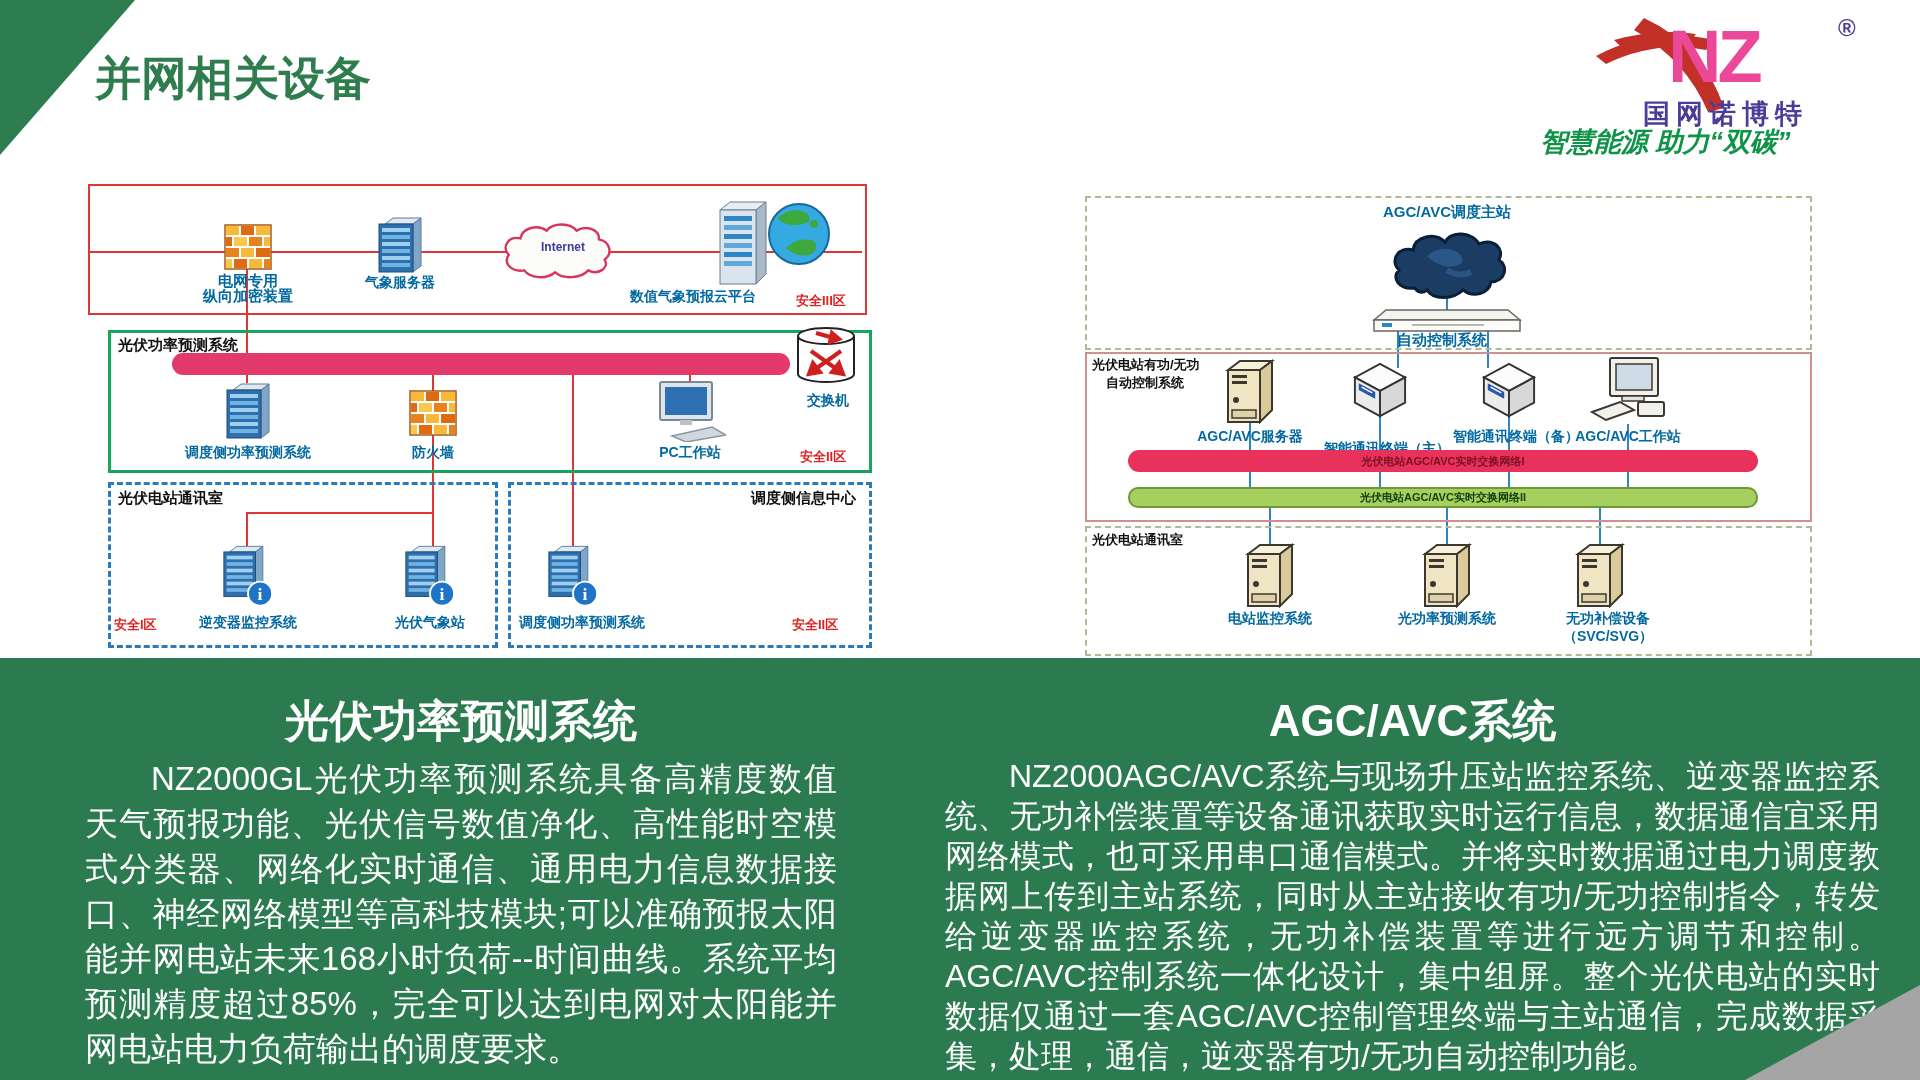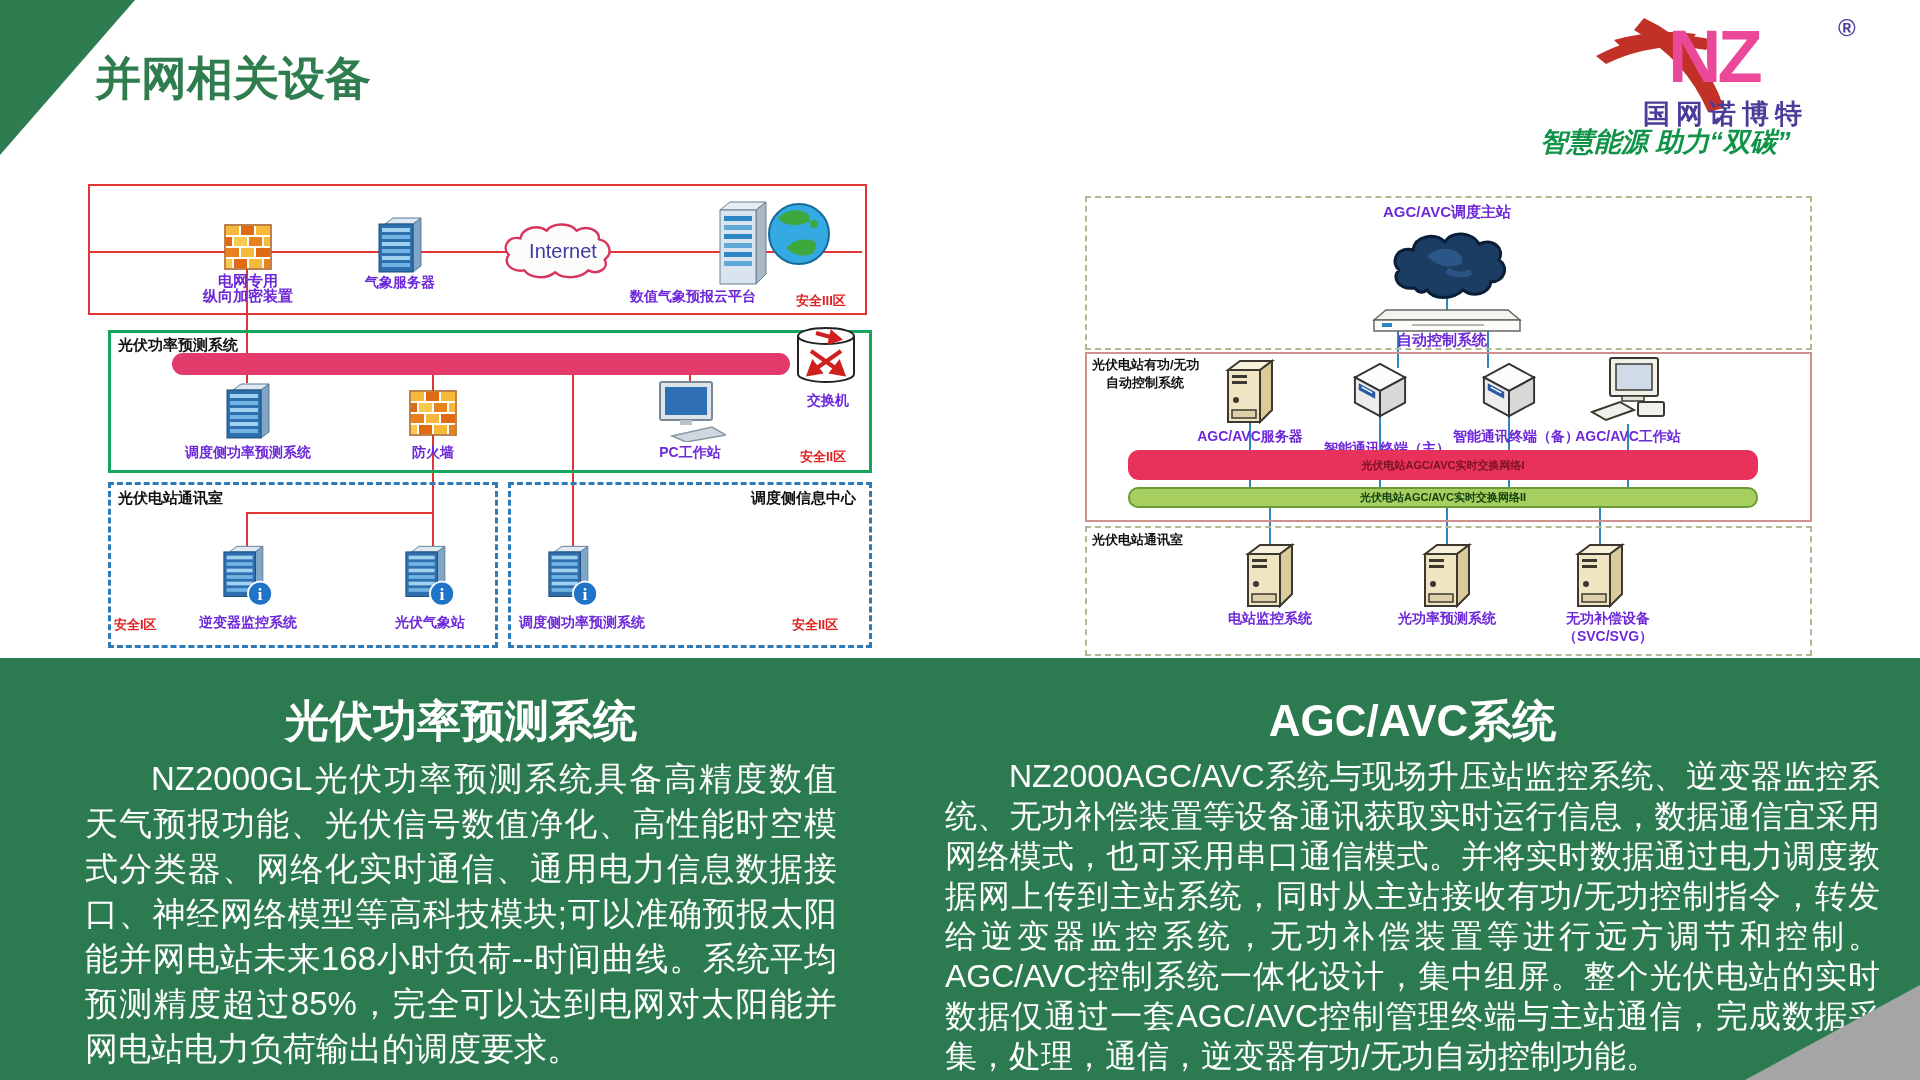--- a/index.html
+++ b/index.html
@@ -1,19 +1,19 @@
 <!DOCTYPE html>
 <html><head>
 <meta charset="utf-8">
 <style>
   html,body{margin:0;padding:0}
   body{width:1920px;height:1080px;position:relative;background:#fff;overflow:hidden;
        font-family:"Liberation Sans",sans-serif;color:#1a1a1a}
   .abs{position:absolute}
-  .lab{position:absolute;font-size:14px;font-weight:bold;color:#6d28d9;white-space:nowrap;
+  .lab{position:absolute;font-size:14px;font-weight:bold;color:#0369a1;white-space:nowrap;
        transform:translateX(-50%);text-align:center}
   .lab13{font-size:15px}
   .sec{position:absolute;font-size:13px;font-weight:bold;color:#e01f1f;white-space:nowrap}
   .boxtitle{position:absolute;font-size:15px;font-weight:bold;color:#101010;white-space:nowrap}
   .vl{position:absolute;width:2px}
   .hl{position:absolute;height:2px}
   .red{background:#e03535}
   .blue{background:#2e86c1}
   .redbox{position:absolute;border:2px solid #e03535}
   .greenbox{position:absolute;border:3px solid #17a45c}
@@ -33,21 +33,21 @@
   .logo-reg{position:absolute;left:1838px;top:14px;font-size:24px;font-weight:bold;color:#4a3d99}
   .logo-name{position:absolute;left:1643px;top:96px;font-size:27px;font-weight:bold;color:#4a3d99;
        letter-spacing:6px;white-space:nowrap}
   .logo-tag{position:absolute;left:1540px;top:124px;font-size:27px;font-weight:bold;font-style:italic;
        color:#0f9347;white-space:nowrap}
   .green-sec{position:absolute;left:0;top:658px;width:1920px;height:422px;background:#2c7b50}
   .col-title{position:absolute;top:692px;font-size:44px;font-weight:bold;color:#fff;text-align:center}
   .para{position:absolute;top:756px;color:#fff;text-align:justify}
   .para-l{left:85px;width:752px;font-size:33px;line-height:45px;text-indent:66px}
   .para-r{left:945px;width:935px;font-size:32px;line-height:40px;text-indent:64px}
-  .inet{position:absolute;font-size:20px;font-weight:normal;color:#3b3ba0;transform:translateX(-50%)}
+  .inet{position:absolute;font-size:12px;font-weight:bold;color:#3b3ba0;transform:translateX(-50%)}
 </style>
 </head>
 <body>
 
 <svg width="0" height="0" style="position:absolute">
 <defs>
 <symbol id="ic-server-blue" viewBox="0 0 46 58">
   <polygon points="8,8 16,2 44,2 36,8" fill="#dfe9f2" stroke="#5a7a96" stroke-width="1"></polygon>
   <polygon points="36,8 44,2 44,50 36,56" fill="#7fa6c6" stroke="#5a7a96" stroke-width="1"></polygon>
   <rect x="2" y="8" width="34" height="48" fill="#2e6fae" stroke="#1d4c7a" stroke-width="1"></rect>
@@ -275,21 +275,21 @@
     </svg>
   <div class="lab" style="left:1387px;top:440px">智能通讯终端（主）</div>
   <svg class="icon" style="left:1478px;top:362px" width="62" height="56">
       <use href="#ic-cube"></use>
     </svg>
   <div class="lab" style="left:1516px;top:428px">智能通讯终端（备）</div>
   <svg class="icon" style="left:1590px;top:356px" width="76" height="70">
       <use href="#ic-crt"></use>
     </svg>
   <div class="lab" style="left:1628px;top:428px">AGC/AVC工作站</div>
-  <div class="bar" style="left:1128px;top:450px;width:630px;height:30px;border-radius:11px;background:#e8315b;color:#7a1220">光伏电站AGC/AVC实时交换网络I</div>
+  <div class="bar" style="left:1128px;top:450px;width:630px;height:22px;border-radius:11px;background:#e8315b;color:#7a1220">光伏电站AGC/AVC实时交换网络I</div>
   <div class="bar" style="left:1128px;top:487px;width:630px;height:21px;border-radius:10px;background:#a6cf60;border:2px solid #6a9c33;color:#14420f">光伏电站AGC/AVC实时交换网络II</div>
 
   <div class="dasholive" style="left:1085px;top:526px;width:723px;height:126px"></div>
   <div class="boxtitle" style="left:1092px;top:531px;font-size:13px">光伏电站通讯室</div>
   <svg class="icon" style="left:1244px;top:542px" width="52" height="66">
       <use href="#ic-tower-beige"></use>
     </svg>
   <div class="lab" style="left:1270px;top:610px">电站监控系统</div>
   <svg class="icon" style="left:1421px;top:542px" width="52" height="66">
       <use href="#ic-tower-beige"></use>

